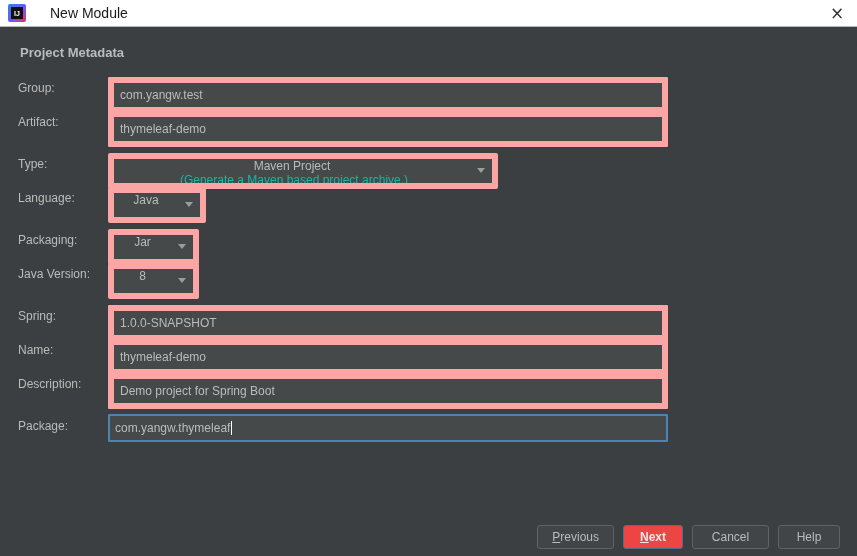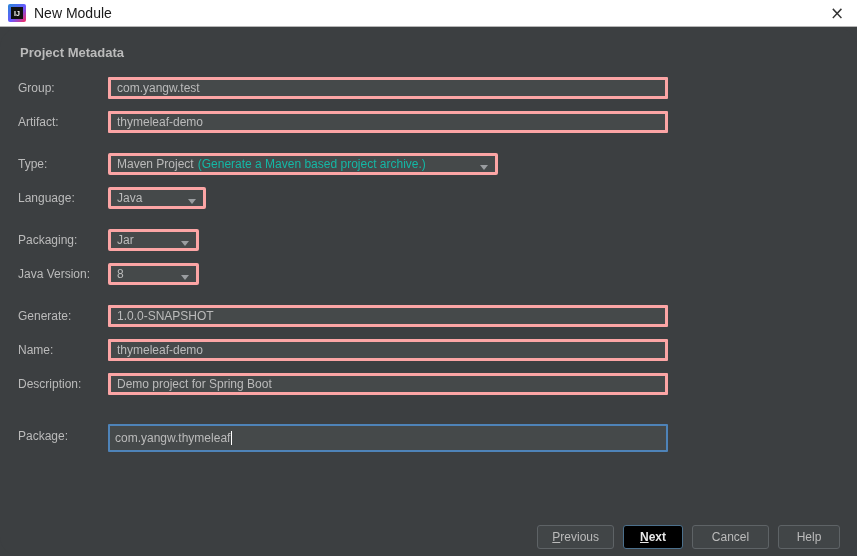--- a/index.html
+++ b/index.html
@@ -24,21 +24,21 @@
     border-radius: 2px;
     display: flex; align-items: center; justify-content: center;
   }
   .app-icon-inner {
     width: 12px; height: 12px; background: #101010;
     color: #ffffff; font-size: 7px; font-weight: bold;
     display: flex; align-items: center; justify-content: center;
     letter-spacing: 0;
   }
   .title-text {
-    margin-left: 8px; font-size: 14px; color: #1a1a1a;
+    margin-left: 24px; font-size: 14px; color: #1a1a1a;
   }
   .close-btn {
     position: absolute; right: 8px; top: 2px;
     width: 24px; height: 22px;
     display: flex; align-items: center; justify-content: center;
     font-size: 17px; color: #333333; cursor: pointer;
     font-family: "DejaVu Sans", sans-serif;
   }
 
   
@@ -52,35 +52,35 @@
     font-size: 13px; font-weight: bold; color: #bbbbbb;
   }
 
   .row { position: absolute; left: 0; width: 857px; height: 22px; }
   .lbl {
     position: absolute; left: 18px; top: 0; height: 22px;
     line-height: 22px; font-size: 12px; color: #bbbbbb;
     white-space: nowrap;
   }
   .field {
-    position: absolute; left: 108px; top: 0; height: 22px;
+    position: absolute; left: 108px; top: 0; height: 36px;
     background: #45494a;
-    border: 3px solid #fca5a5;
+    border: 6px solid #fca5a5;
     border-radius: 1px;
     display: flex; align-items: center;
     padding-left: 6px;
     font-size: 12px; color: #bbbbbb;
     white-space: nowrap; overflow: hidden;
   }
   .w-full  { width: 560px; }
   .w-type  { width: 390px; }
   .w-lang  { width: 98px; }
   .w-sm    { width: 91px; }
 
-  .combo { border-radius: 2px; padding-right: 28px; cursor: default; }
+  .combo { border-radius: 2px; padding-right: 28px; cursor: default; flex-direction: column; }
   .arrow {
     position: absolute; right: 7px; top: 9px;
     width: 0; height: 0;
     border-left: 4px solid transparent;
     border-right: 4px solid transparent;
     border-top: 5px solid #9a9da0;
   }
   .hint { color: #14b8a6; margin-left: 4px; }
 
   .focused {
@@ -104,21 +104,21 @@
     border: 1px solid #5e6366;
     border-radius: 3px;
     color: #bbbbbb; font-size: 12px;
     font-family: "Liberation Sans", sans-serif;
     cursor: pointer;
   }
   .btn-previous { min-width: 74px; }
   .btn-cancel   { min-width: 77px; }
   .btn-help     { min-width: 62px; }
   .btn.primary {
-    background: #000000;
+    background: #ef4444;
     border-color: #4c708c;
     color: #e8e8e8;
     font-weight: bold;
     min-width: 60px;
   }
   .btn u { text-decoration: underline; }
 </style>
 </head>
 <body>
 
@@ -175,41 +175,41 @@
 
   <div class="row" style="top:235px">
     <span class="lbl">Java Version:</span>
     <div class="field combo w-sm">
       <span>8</span>
       <span class="arrow"></span>
     </div>
   </div>
 
   <div class="row" style="top:277px">
-    <span class="lbl">Generate:</span>
+    <span class="lbl">Spring:</span>
     <div class="field w-full">
       <span>1.0.0-SNAPSHOT</span>
     </div>
   </div>
 
   <div class="row" style="top:311px">
     <span class="lbl">Name:</span>
     <div class="field w-full">
       <span>thymeleaf-demo</span>
     </div>
   </div>
 
   <div class="row" style="top:345px">
     <span class="lbl">Description:</span>
     <div class="field w-full">
       <span>Demo project for Spring Boot</span>
     </div>
   </div>
 
-  <div class="row" style="top:396px">
+  <div class="row" style="top:386px">
     <span class="lbl" style="line-height:24px">Package:</span>
     <div class="field w-full focused">
       <span>com.yangw.thymeleaf</span>
       <span class="caret"></span>
     </div>
   </div>
 
   <div class="buttons">
     <button class="btn btn-previous"><u>P</u>revious</button>
     <button class="btn primary"><u>N</u>ext</button>

